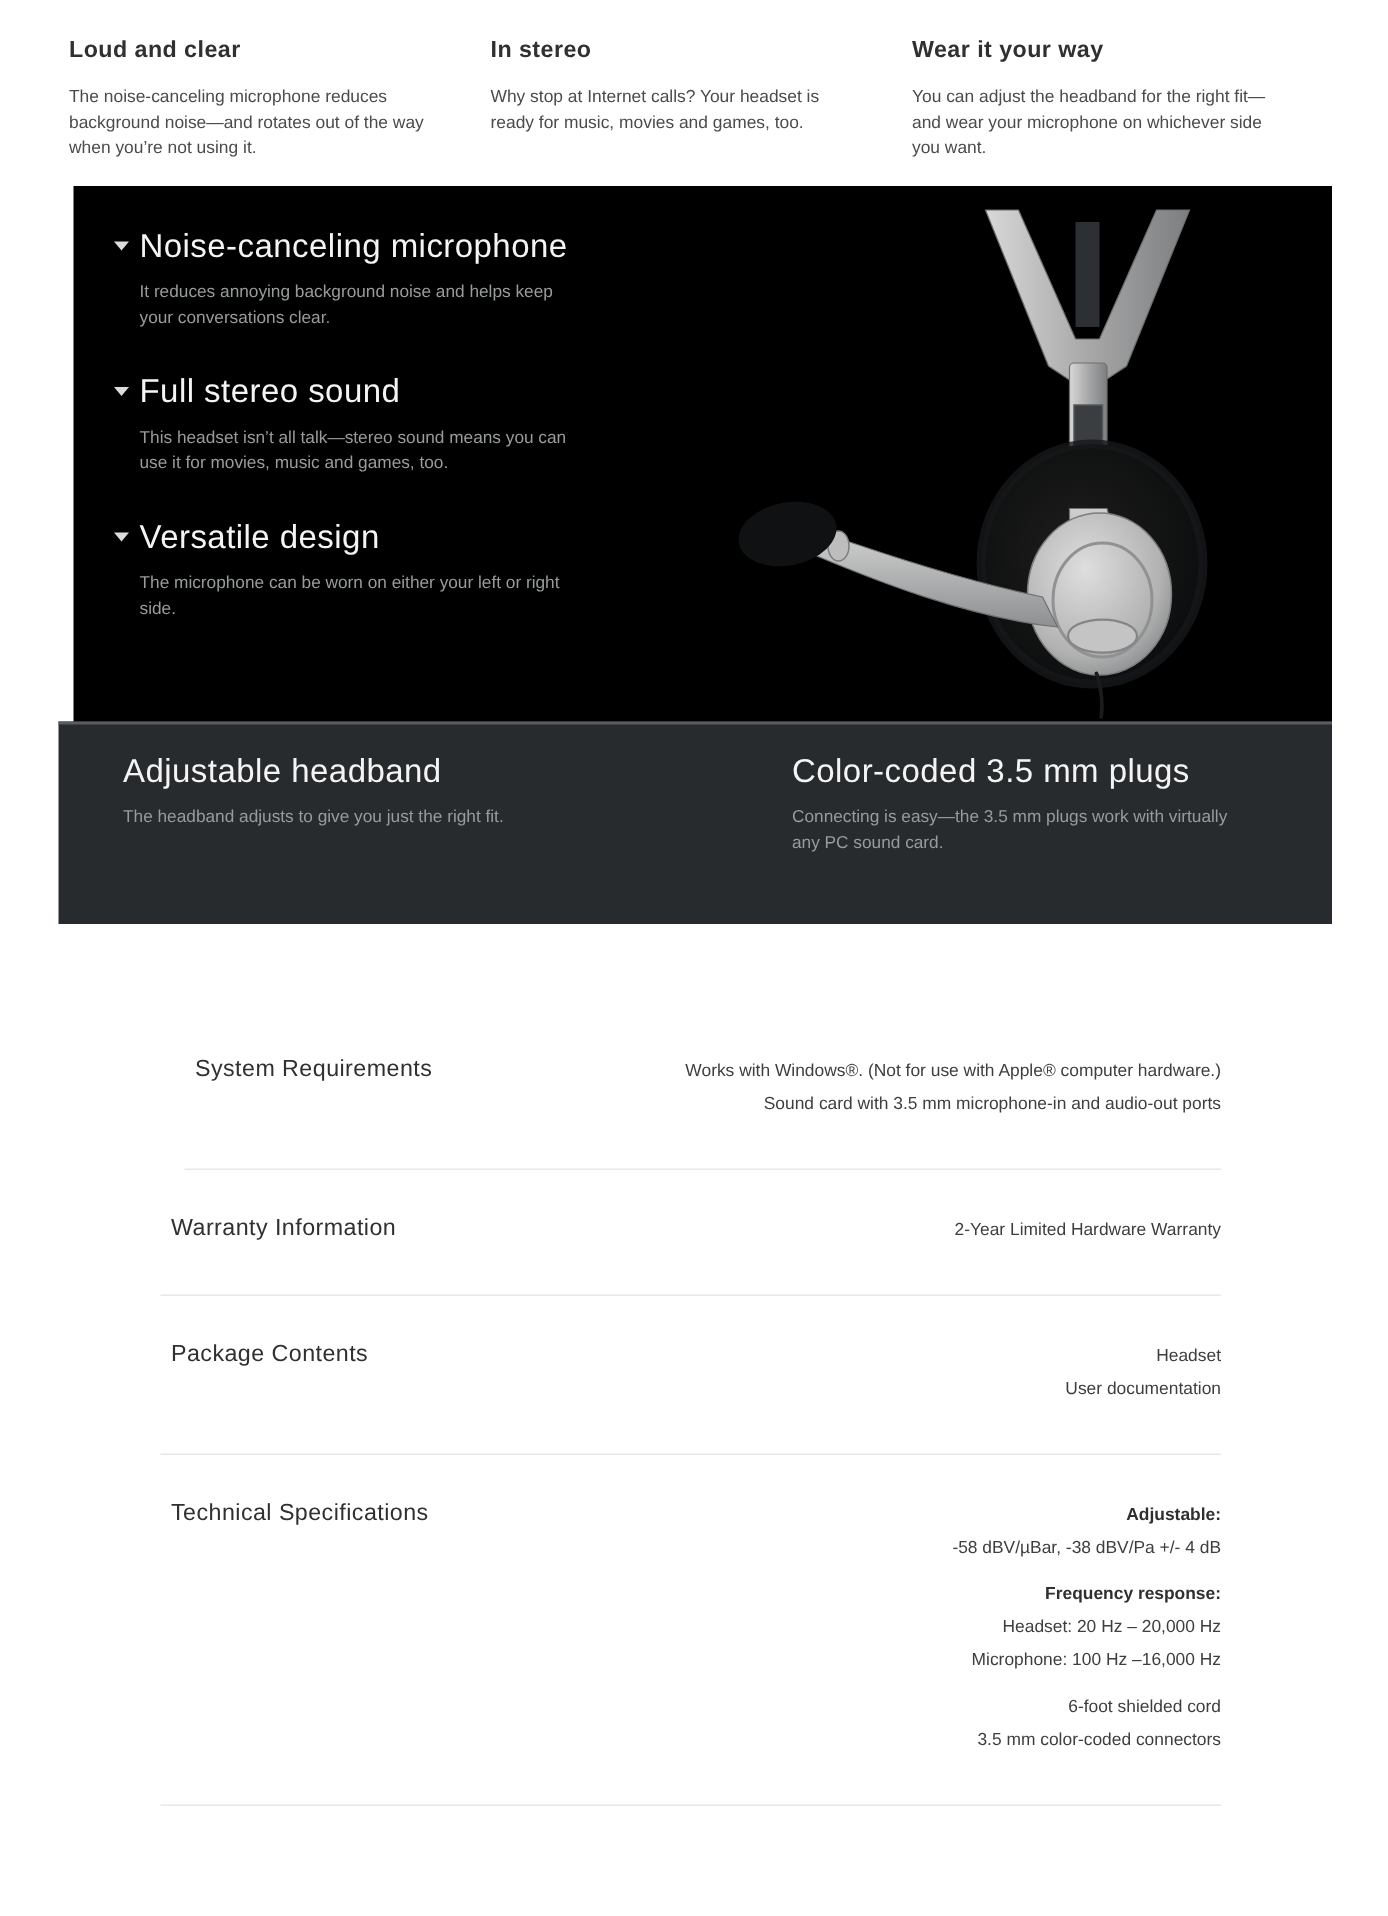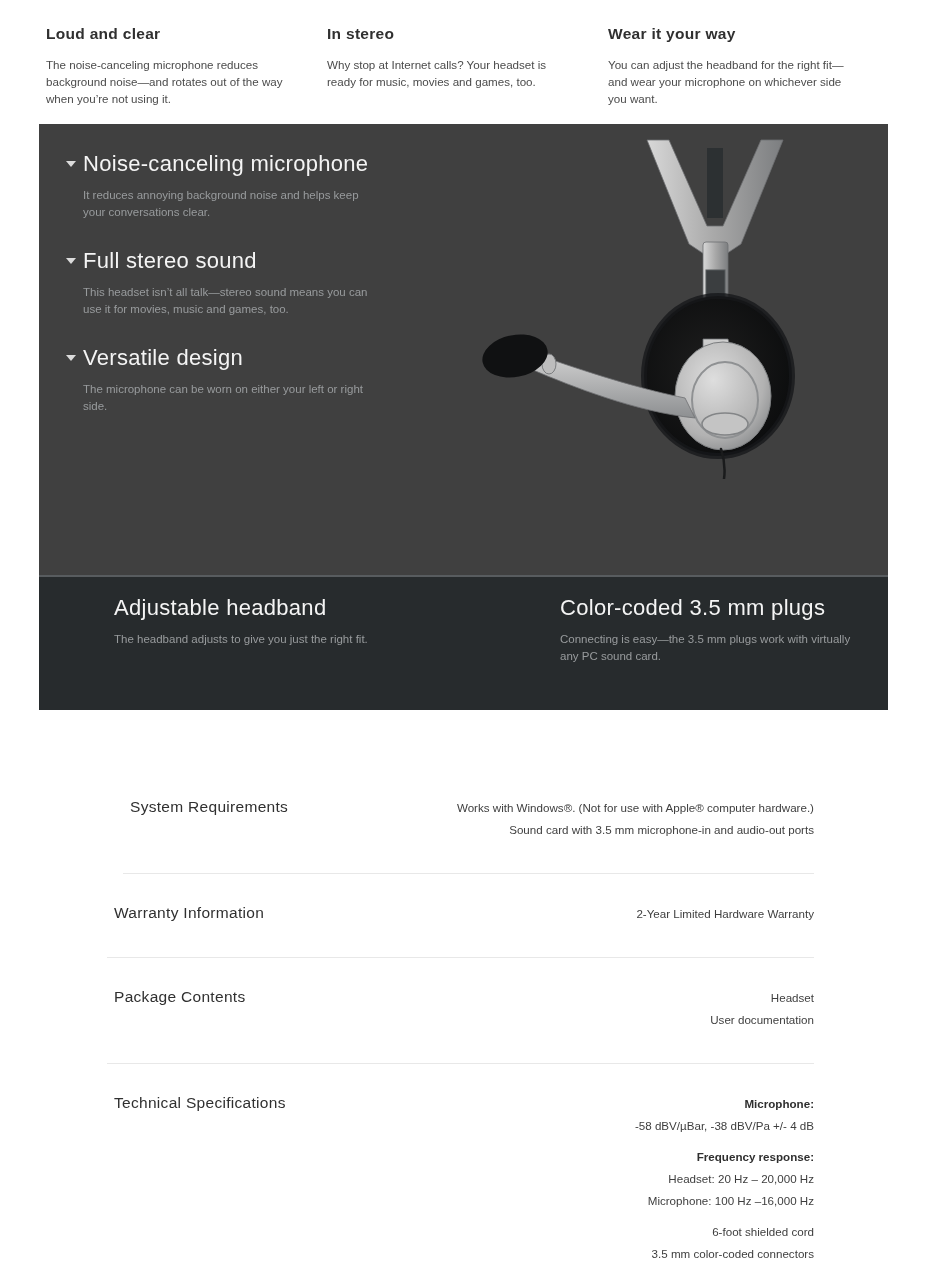--- a/index.html
+++ b/index.html
@@ -17,22 +17,22 @@
   }
   .top-feature h3 {
     font-size:15.5px; font-weight:700; letter-spacing:.3px; color:#303030;
   }
   .top-feature p {
     margin-top:13px; font-size:11.6px; line-height:17px; color:#4b4b4b;
   }
 
   
   .dark-panel {
-    position:relative; margin:0 37px 0 39px; height:451px;
-    background:#404040; color:#f4f4f4; overflow:hidden;
+    position:relative; margin:0 37px 0 49px; height:357px;
+    background:#000000; color:#f4f4f4; overflow:hidden;
   }
   .accordion { padding:27px 0 0 27px; width:420px; }
   .acc-item { margin-bottom:27px; }
   .acc-head { display:flex; align-items:flex-start; cursor:pointer; }
   .tri {
     width:0; height:0; flex:0 0 auto;
     border-left:5px solid transparent; border-right:5px solid transparent;
     border-top:6px solid #dcdcdc; margin:10px 7px 0 0;
   }
   .acc-head h2 {
@@ -45,21 +45,21 @@
   .headset-art { position:absolute; left:432px; top:10px; width:405px; height:345px; }
 
   
   .dark-banner {
     display:flex; margin:0 37px 0 39px; height:135px;
     background:#272b2d; border-top:2px solid #585c5f; color:#f4f4f4;
     padding:18px 0 0 43px;
   }
   .banner-col h2 { font-size:22px; font-weight:400; letter-spacing:.3px; color:#f4f4f4; }
   .banner-col p { margin-top:10px; max-width:300px; font-size:11.5px; line-height:17px; color:#989b9d; }
-  .banner-col.first { width:446px; flex:0 0 auto;margin-left:32px; }
+  .banner-col.first { width:446px; flex:0 0 auto; }
 
   
   .specs { margin:0 0 0 107px; width:707px; }
   .spec-row { display:flex; padding:30px 0 29px 0; border-bottom:1px solid #e8e8e8; }
   .spec-row.first { padding-top:88px;margin-left:16px; }
   .spec-row.last { border-bottom:none; padding-bottom:30px; }
   .spec-label {
     flex:0 0 296px; padding-left:7px;
     font-size:15.5px; letter-spacing:.3px; color:#303030; font-weight:400;
   }
@@ -201,21 +201,21 @@
     <div class="spec-label">Package Contents</div>
     <div class="spec-values">
       <div class="line">Headset</div>
       <div class="line">User documentation</div>
     </div>
   </div>
 
   <div class="spec-row">
     <div class="spec-label">Technical Specifications</div>
     <div class="spec-values">
-      <div class="line bold">Microphone:</div>
+      <div class="line bold">Adjustable:</div>
       <div class="line">-58 dBV/µBar, -38 dBV/Pa +/- 4 dB</div>
       <div class="line bold gap">Frequency response:</div>
       <div class="line">Headset: 20 Hz – 20,000 Hz</div>
       <div class="line">Microphone: 100 Hz –16,000 Hz</div>
       <div class="line gap">6-foot shielded cord</div>
       <div class="line">3.5 mm color-coded connectors</div>
     </div>
   </div>
 
   <div class="spec-row last">

